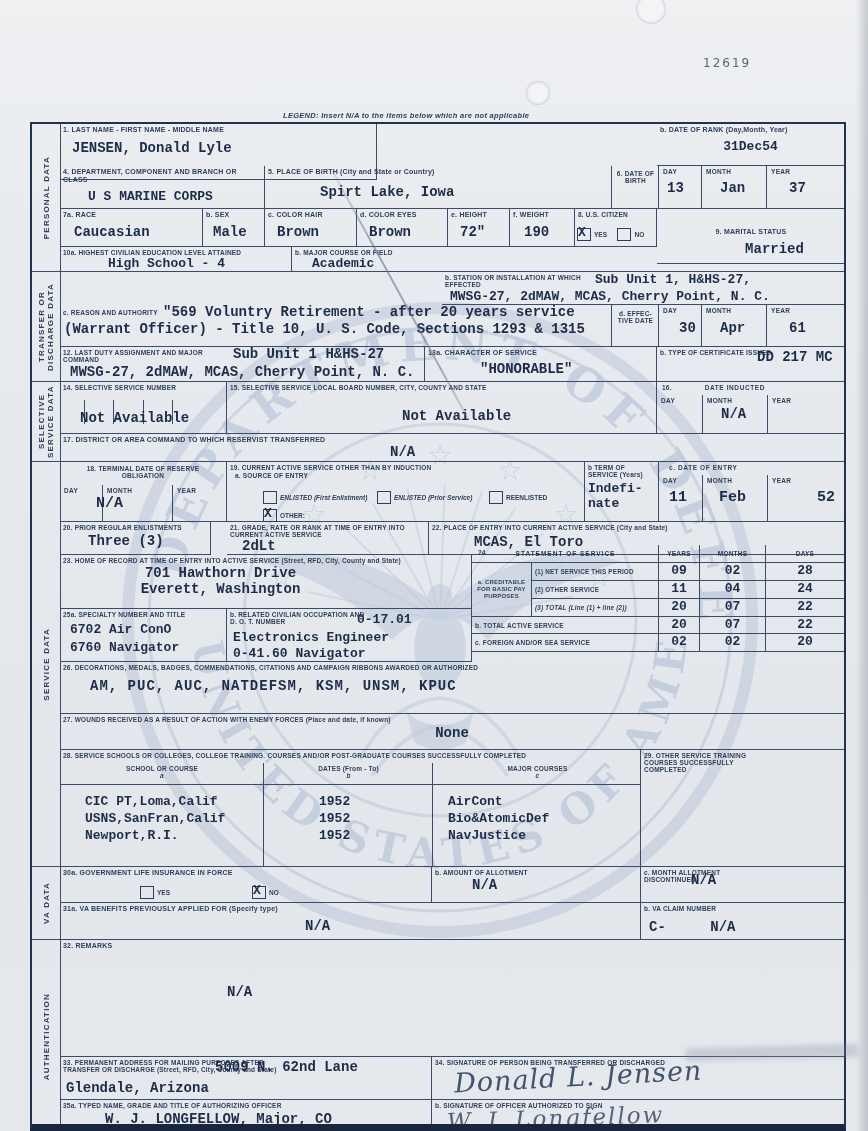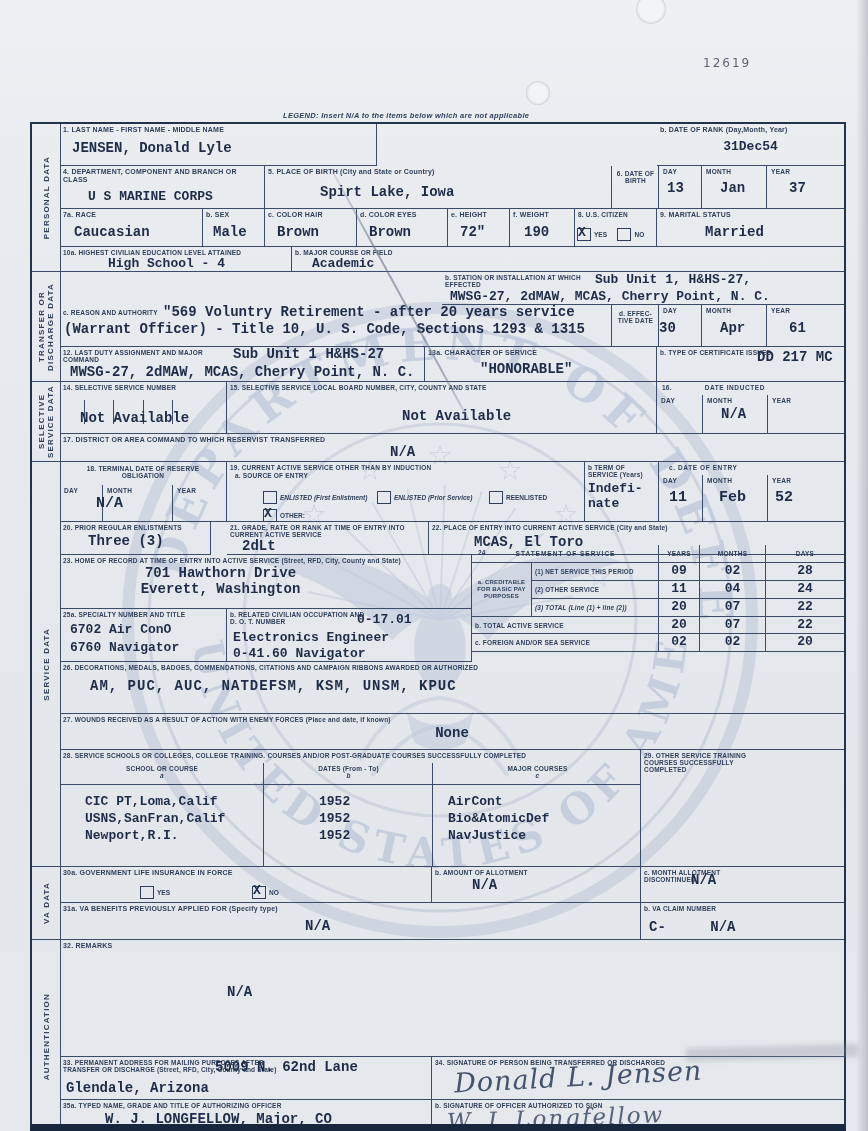--- a/index.html
+++ b/index.html
@@ -116,21 +116,21 @@
       <div class="side" style="top:743px;height:73px;">
           <span>VA DATA</span>
         </div>
       <div class="side nb" style="top:816px;height:193px;">
           <span>AUTHENTICATION</span>
         </div>
     </div>
 
     <div class="grid">
 
-      <div class="cell" style="left:0;top:0;width:317px;height:42px;">
+      <div class="cell" style="left:0;top:0;width:317px;height:56px;">
         <div class="lbl">1. LAST NAME - FIRST NAME - MIDDLE NAME</div>
         <div class="val v14" style="margin:7px 0 0 12px;">JENSEN, Donald Lyle</div>
       </div>
       <div class="cell nr" style="left:597px;top:0;width:187px;height:42px;">
         <div class="lbl">b. DATE OF RANK (Day,Month, Year)</div>
         <div class="val cen" style="margin-top:5px;">31Dec54</div>
       </div>
 
       <div class="cell" style="left:205px;top:42px;width:347px;height:43px;">
         <div class="lbl">5. PLACE OF BIRTH (City and State or Country)</div>
@@ -180,21 +180,21 @@
         <div class="lbl">f. WEIGHT</div>
         <div class="val v14" style="margin:6px 0 0 14px;">190</div>
       </div>
       <div class="cell" style="left:515px;top:85px;width:82px;height:38px;">
         <div class="lbl l65">8. U.S. CITIZEN</div>
         <div style="margin:7px 0 0 2px;white-space:nowrap;">
           <span class="cb"><span class="cbx">X</span></span><span class="cblbl">YES</span>
           <span class="cb" style="margin-left:6px;"></span><span class="cblbl">NO</span>
         </div>
       </div>
-      <div class="cell nr" style="left:597px;top:85px;width:187px;height:38px;">
+      <div class="cell nr" style="left:597px;top:102px;width:187px;height:38px;text-align:center;">
         <div class="lbl">9. MARITAL STATUS</div>
         <div class="val v14" style="margin:6px 0 0 48px;">Married</div>
       </div>
 
       <div class="cell" style="left:0;top:123px;width:232px;height:25px;">
         <div class="lbl l65">10a. HIGHEST CIVILIAN EDUCATION LEVEL ATTAINED</div>
         <div class="val" style="margin:0 0 0 12px;padding-left:36px;">High School - 4</div>
       </div>
       <div class="cell nr" style="left:232px;top:123px;width:552px;height:25px;">
         <div class="lbl l65">b. MAJOR COURSE OR FIELD</div>
@@ -214,21 +214,21 @@
           <span class="lbl l65" style="width:98px;padding-top:4px;">c. REASON AND AUTHORITY</span>
           <span class="val v14">"569 Voluntry Retirement - after 20 years service</span>
         </div>
         <div class="val v14" style="margin:2px 0 0 4px;">(Warrant Officer) - Title 10, U. S. Code, Sections 1293 &amp; 1315</div>
       </div>
       <div class="cell" style="left:552px;top:181px;width:47px;height:42px;">
         <div class="lbl l65 cen" style="padding-top:5px;">d. EFFEC- TIVE DATE</div>
       </div>
       <div class="cell" style="left:599px;top:181px;width:43px;height:42px;">
         <div class="sublbl">DAY</div>
-        <div class="val v14" style="margin:7px 0 0 0;">30</div>
+        <div class="val v14" style="margin:7px 0 0 20px;">30</div>
       </div>
       <div class="cell" style="left:642px;top:181px;width:65px;height:42px;">
         <div class="sublbl">MONTH</div>
         <div class="val v14" style="margin:7px 0 0 18px;">Apr</div>
       </div>
       <div class="cell nr" style="left:707px;top:181px;width:77px;height:42px;">
         <div class="sublbl">YEAR</div>
         <div class="val v14" style="margin:7px 0 0 22px;">61</div>
       </div>
 
@@ -321,21 +321,21 @@
         <div style="position:absolute;left:0;top:13px;width:43px;height:47px;">
           <div class="sublbl">DAY</div>
           <div class="val v15" style="margin:6px 0 0 10px;">11</div>
         </div>
         <div class="sc" style="left:43px;top:13px;width:65px;height:47px;">
           <div class="sublbl">MONTH</div>
           <div class="val v15" style="margin:6px 0 0 16px;">Feb</div>
         </div>
         <div class="sc" style="left:108px;top:13px;width:77px;height:47px;">
           <div class="sublbl">YEAR</div>
-          <div class="val v15" style="margin:6px 0 0 7px;">52</div>
+          <div class="val v15" style="margin:6px 0 0 40px;text-align:center;">52</div>
         </div>
       </div>
 
       <div class="cell" style="left:0;top:398px;width:151px;height:33px;">
         <div class="lbl l65">20. PRIOR REGULAR ENLISTMENTS</div>
         <div class="val v14" style="margin:3px 0 0 28px;">Three (3)</div>
       </div>
       <div class="cell" style="left:167px;top:398px;width:202px;height:33px;">
         <div class="lbl l65">21. GRADE, RATE OR RANK AT TIME OF ENTRY INTO CURRENT ACTIVE SERVICE</div>
         <div class="val v14" style="margin:1px 0 0 15px;">2dLt</div>

